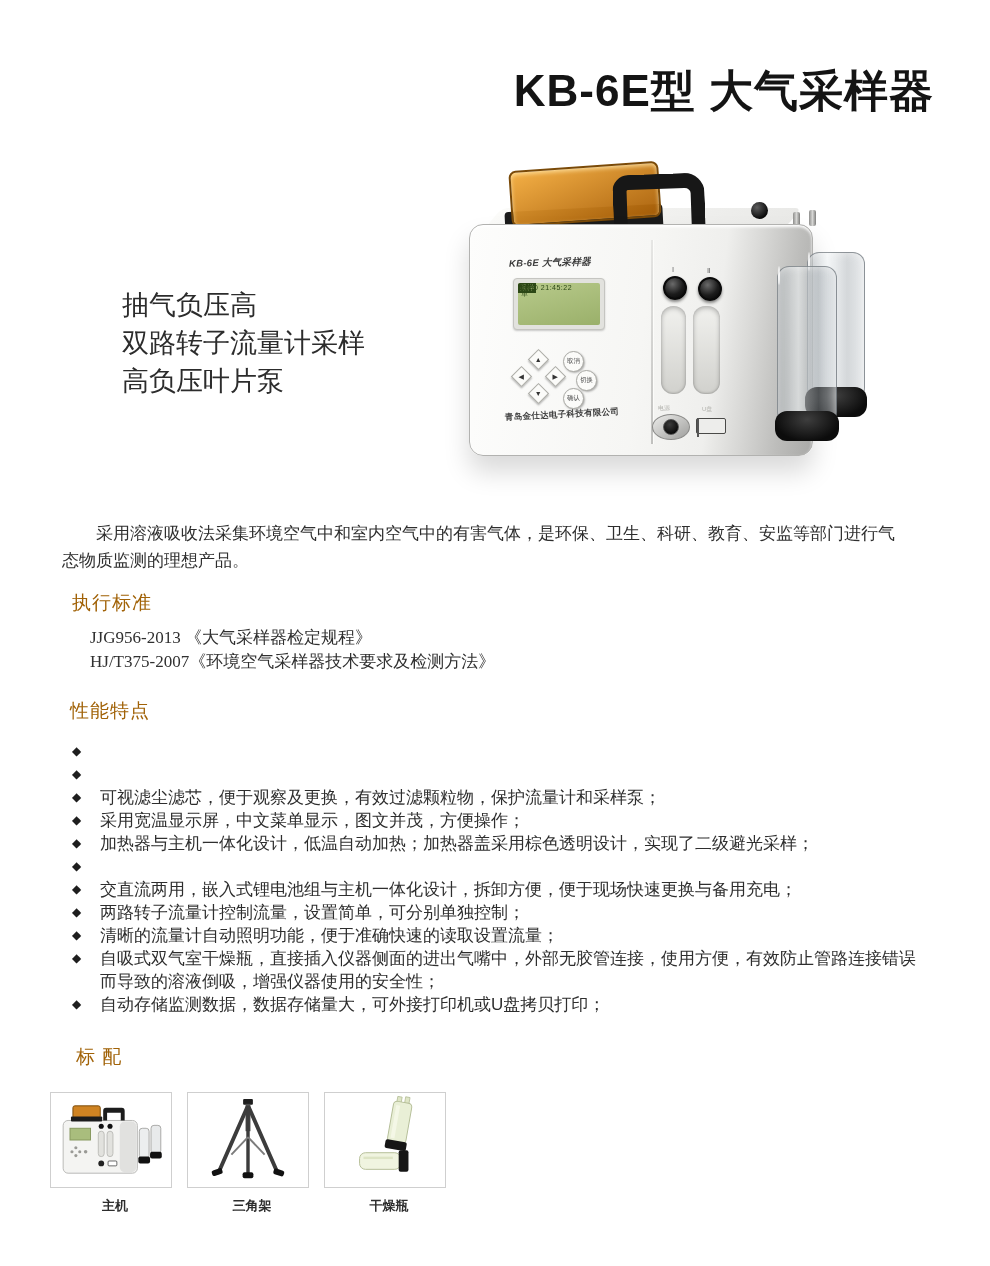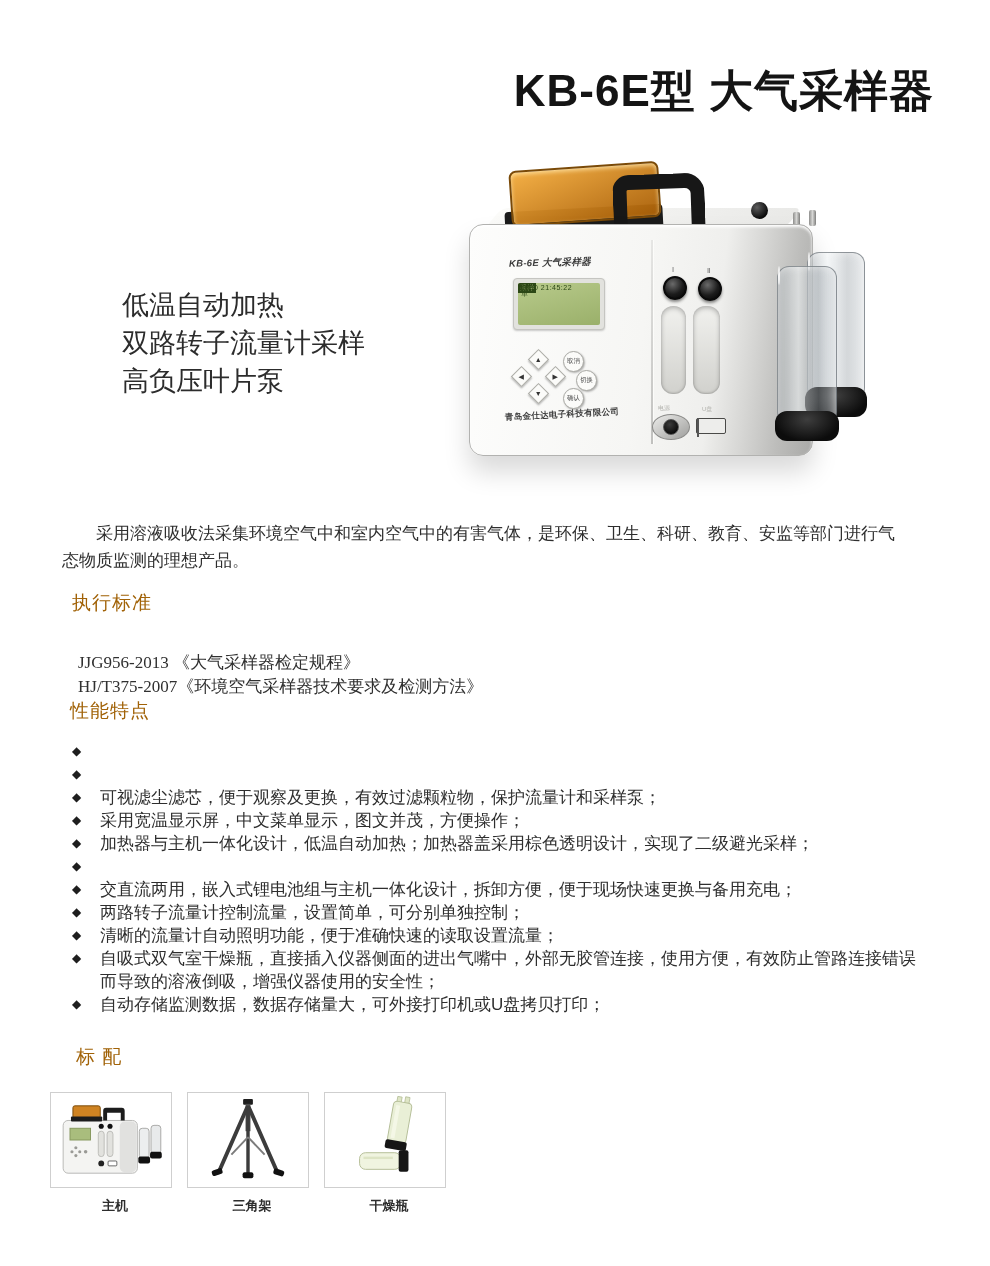--- a/index.html
+++ b/index.html
@@ -109,22 +109,22 @@
     border:1px solid rgba(255,255,255,.85); border-radius:50%; }
   .b-base { left:-3px; right:-3px; bottom:-16px; height:30px;
     background:radial-gradient(ellipse at 50% 28%, #3e3e3e, #0c0c0c 72%); border-radius:12px; }
   .bottle.back { left:352px; top:104px; width:58px; height:150px; }
   .bottle.front { left:322px; top:118px; width:60px; height:160px; }
   
   .intro { position:absolute; left:62px; top:520px; width:840px;
     font-size:17px; line-height:27px; text-indent:2em; color:#2e2e2e; }
   .sec-heading { position:absolute; font-size:19px; font-weight:normal; color:#a16207; letter-spacing:1px; }
   .h-std { left:72px; top:590px; }
-  .std-lines { position:absolute; left:78px; top:626px;
-    font-family:"Liberation Serif", serif; font-size:17px; color:#303030;margin-top:25px; }
+  .std-lines { position:absolute; left:90px; top:626px;
+    font-family:"Liberation Serif", serif; font-size:17px; color:#303030; }
   .std-line { line-height:23.5px; white-space:nowrap; }
   .h-perf { left:70px; top:698px; }
   .bullets { position:absolute; left:72px; top:740px; width:852px; font-size:17px; }
   .bullet { display:flex; }
   .diamond { flex:0 0 28px; width:28px; font-size:12px; line-height:23px; color:#1e1e1e; }
   .btext { line-height:23px; color:#2e2e2e; }
   .h-acc { left:76px; top:1044px; }
   .cards { position:absolute; left:50px; top:1092px; display:flex; gap:7px; }
   .card { width:130px; }
   .card-box { width:122px; height:96px; border:1px solid #cfcfcf; background:#ffffff;
@@ -132,21 +132,21 @@
   .card figcaption { margin-top:9px; text-align:center; font-size:13px; font-weight:bold; color:#2d2d2d; }
 </style>
 </head>
 <body>
 
 <div class="page">
 
   <h1 class="title">KB-6E型 大气采样器</h1>
 
   <div class="features">
-    <div>低温自动加热</div>
+    <div>抽气负压高</div>
     <div>双路转子流量计采样</div>
     <div>高负压叶片泵</div>
   </div>
 
   <div class="photo">
     <div class="top-face"></div>
     <div class="heater-base"></div>
     <div class="heater-cover"></div>
     <div class="carry-handle"></div>
     <div class="top-knob"></div>

